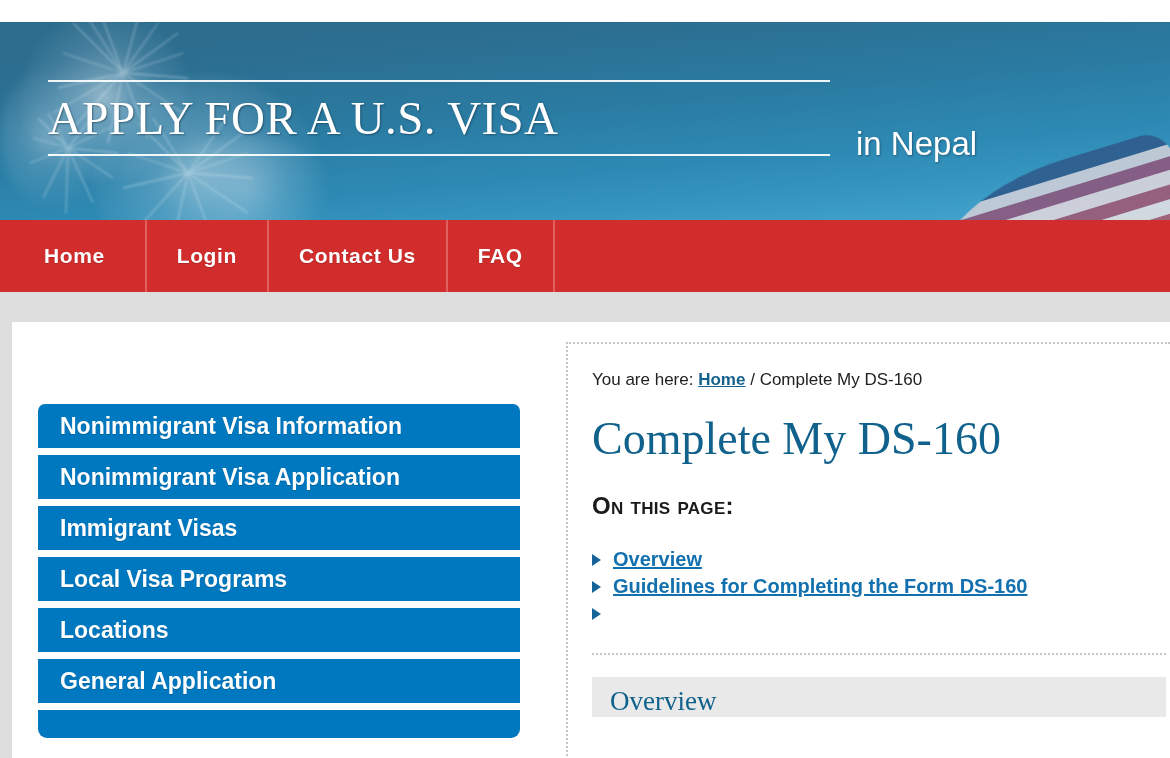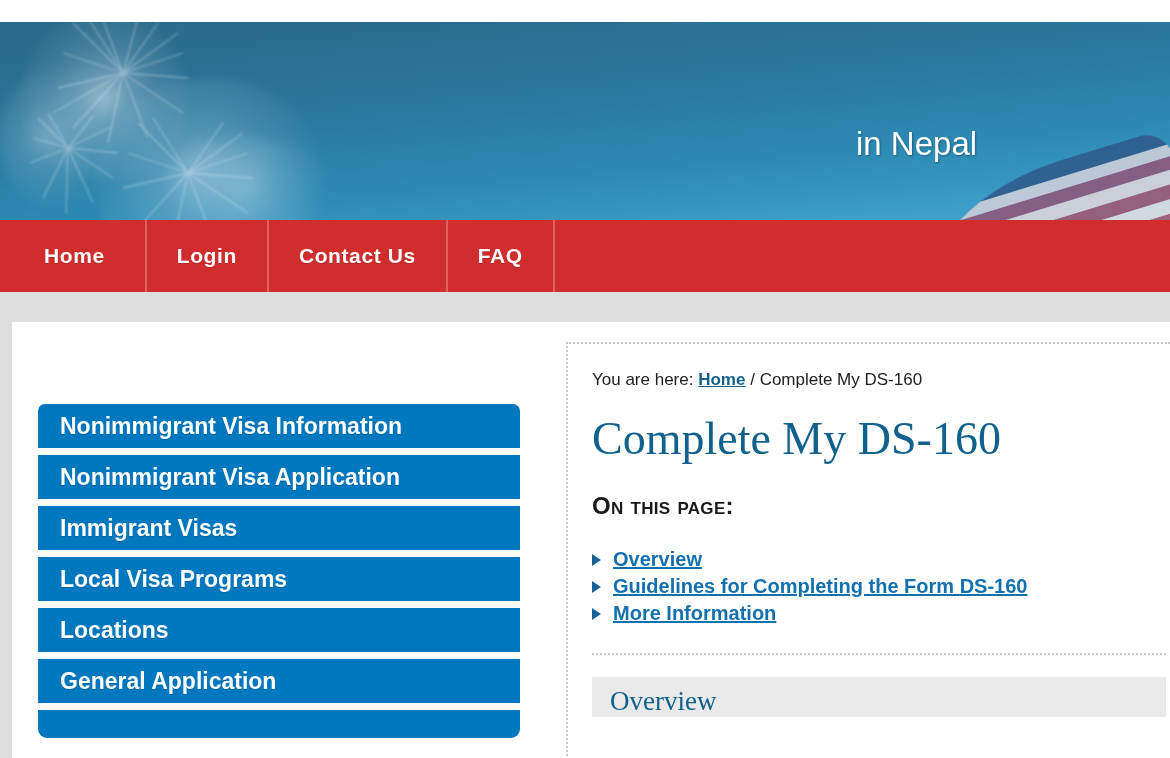--- a/index.html
+++ b/index.html
@@ -336,20 +336,25 @@
         <path d="M40 130 L10 100 M40 130 L20 95 M40 130 L65 98 M40 130 L85 108
                  M40 130 L5 120 M40 130 L2 145 M40 130 L15 180 M40 130 L38 195
                  M40 130 L65 185 M40 130 L85 160 M40 130 L90 135"></path>
       </g>
     </svg>
 
     <div class="flag">
       <div class="flag-stripes"></div>
     </div>
 
+    <div class="banner-title-wrap">
+      <div class="rule-top"></div>
+      <div class="banner-title">APPLY FOR A U.S. VISA</div>
+      <div class="rule-bottom"></div>
+    </div>
 
     <div class="banner-sub">in Nepal</div>
   </div>
 
   <div class="navbar">
     <div class="nav-item">Home</div>
     <div class="nav-item">Login</div>
     <div class="nav-item">Contact Us</div>
     <div class="nav-item">FAQ</div>
   </div>
@@ -385,21 +390,20 @@
         <li>
           <span class="arrow"></span>
           <a>Overview</a>
         </li>
         <li>
           <span class="arrow"></span>
           <a>Guidelines for Completing the Form DS-160</a>
         </li>
         <li>
           <span class="arrow"></span>
-          <a>More Information</a>
         </li>
       </ul>
 
       <div class="divider"></div>
 
       <div class="section-box">
         <div class="section-box-title">Overview</div>
       </div>
 
     </div>

